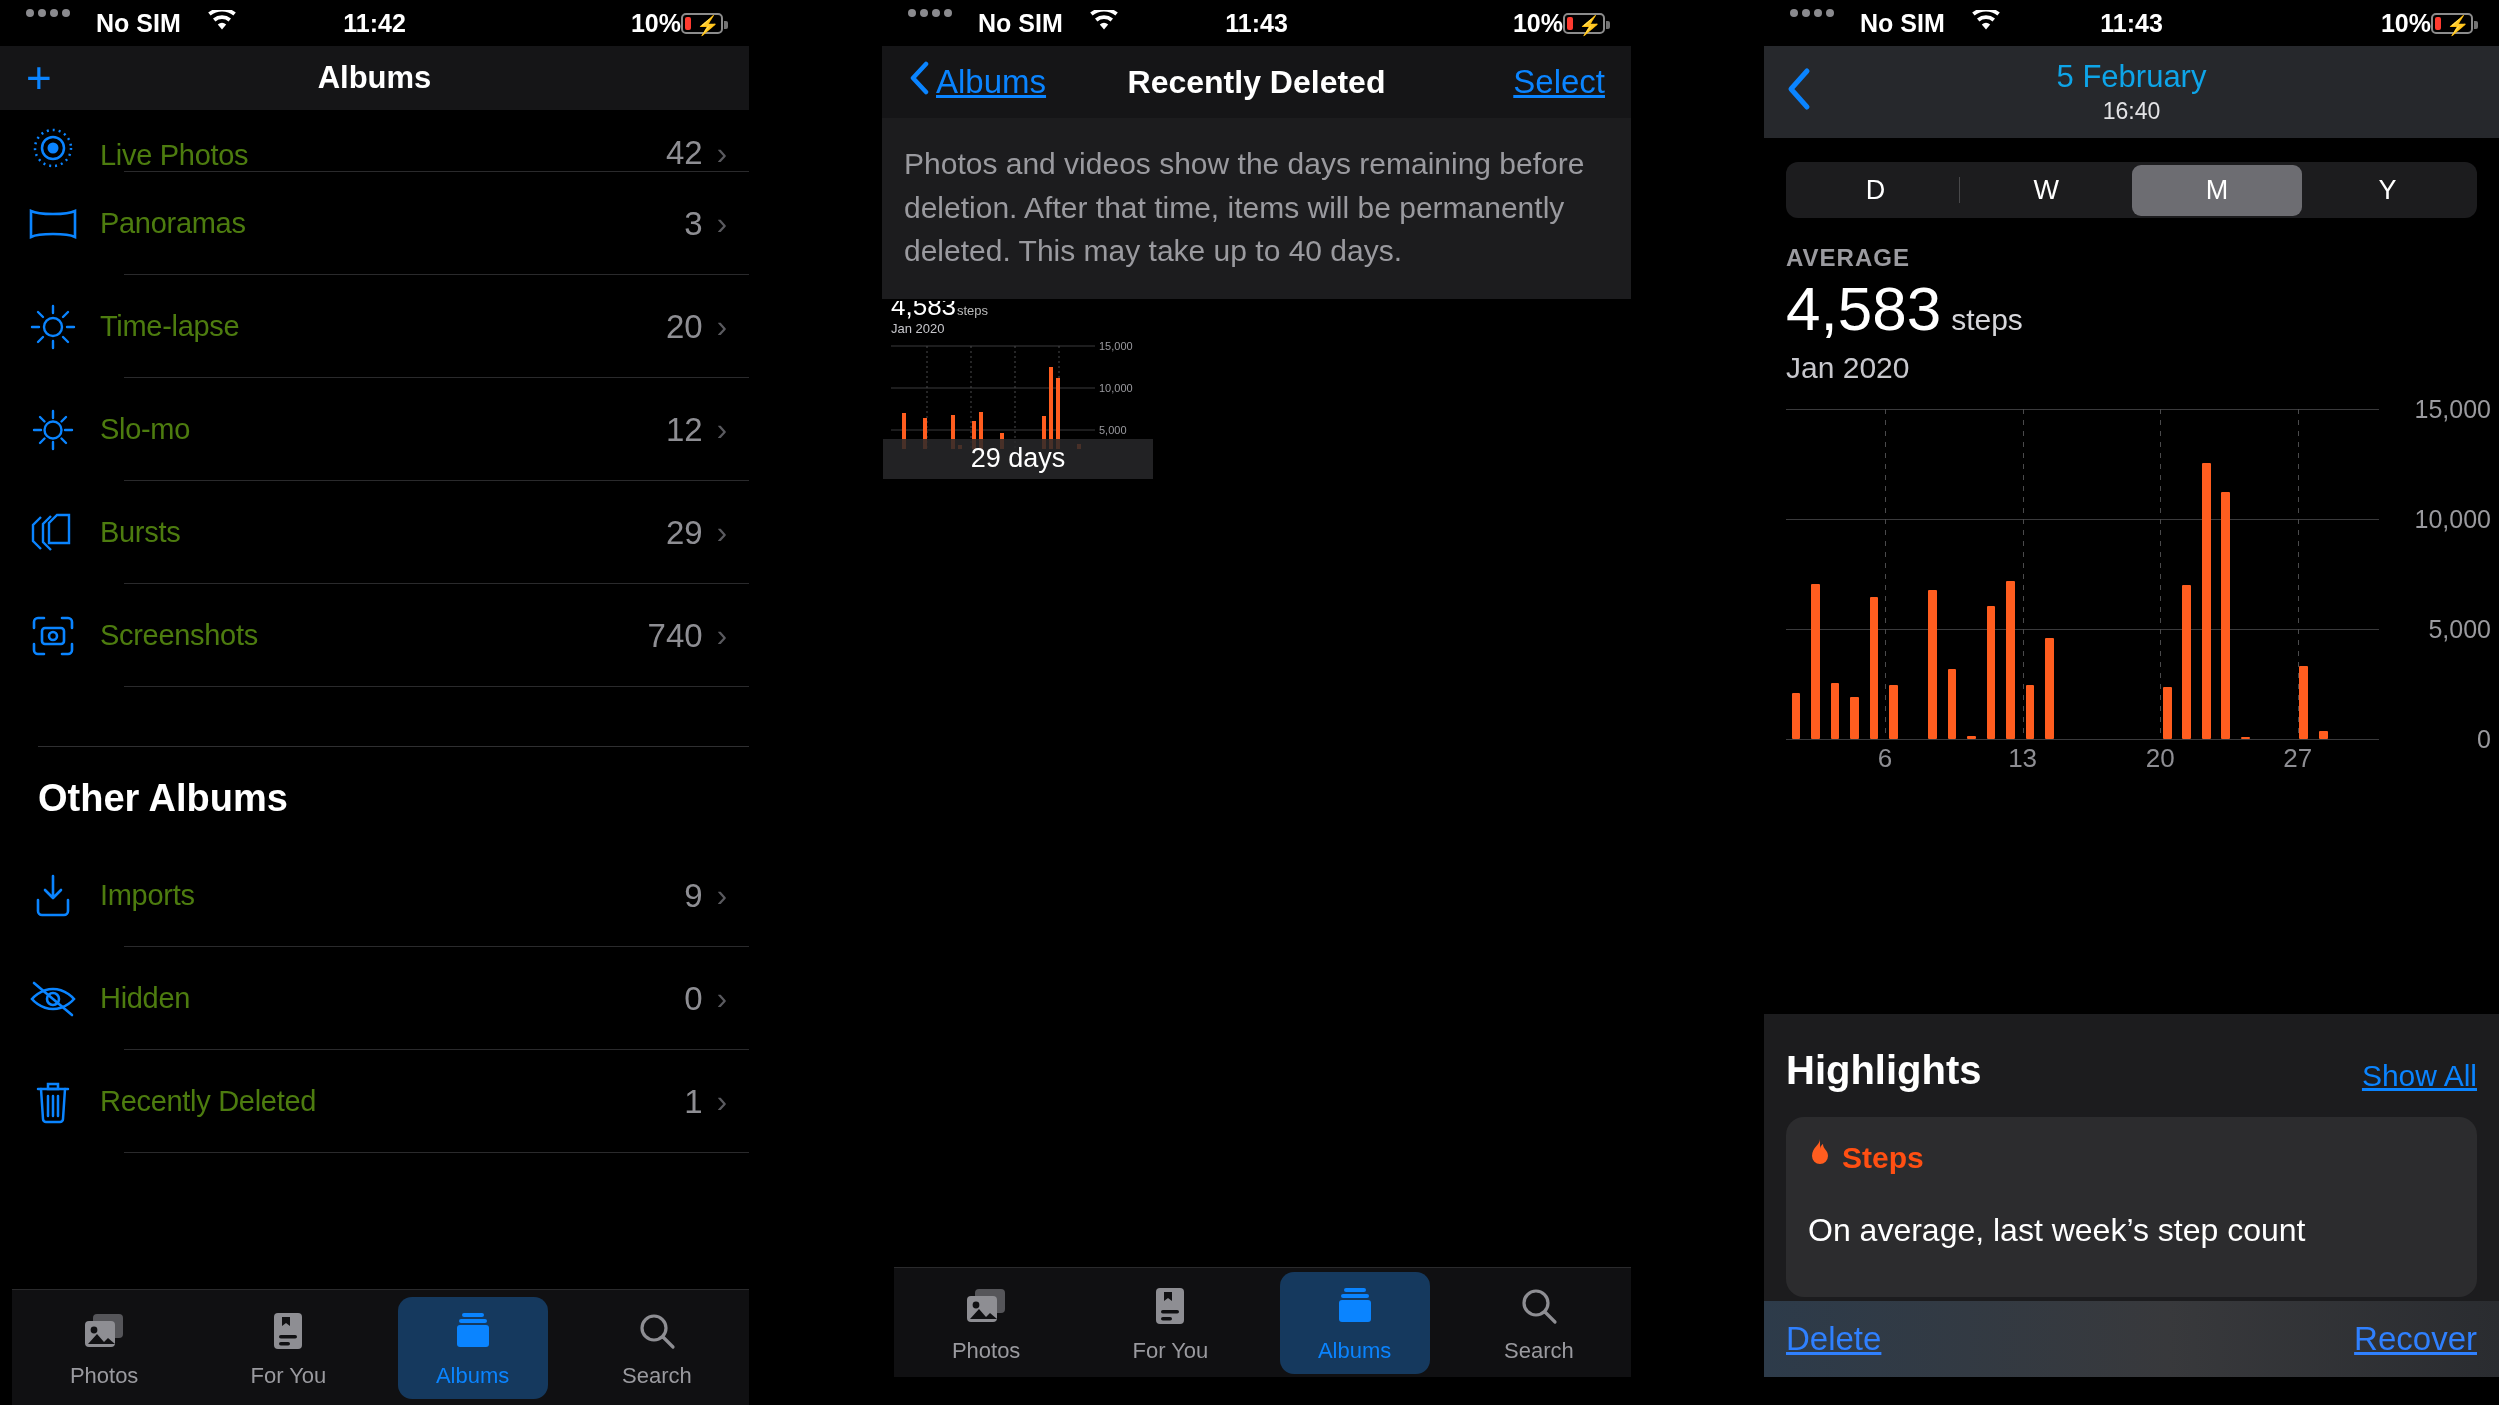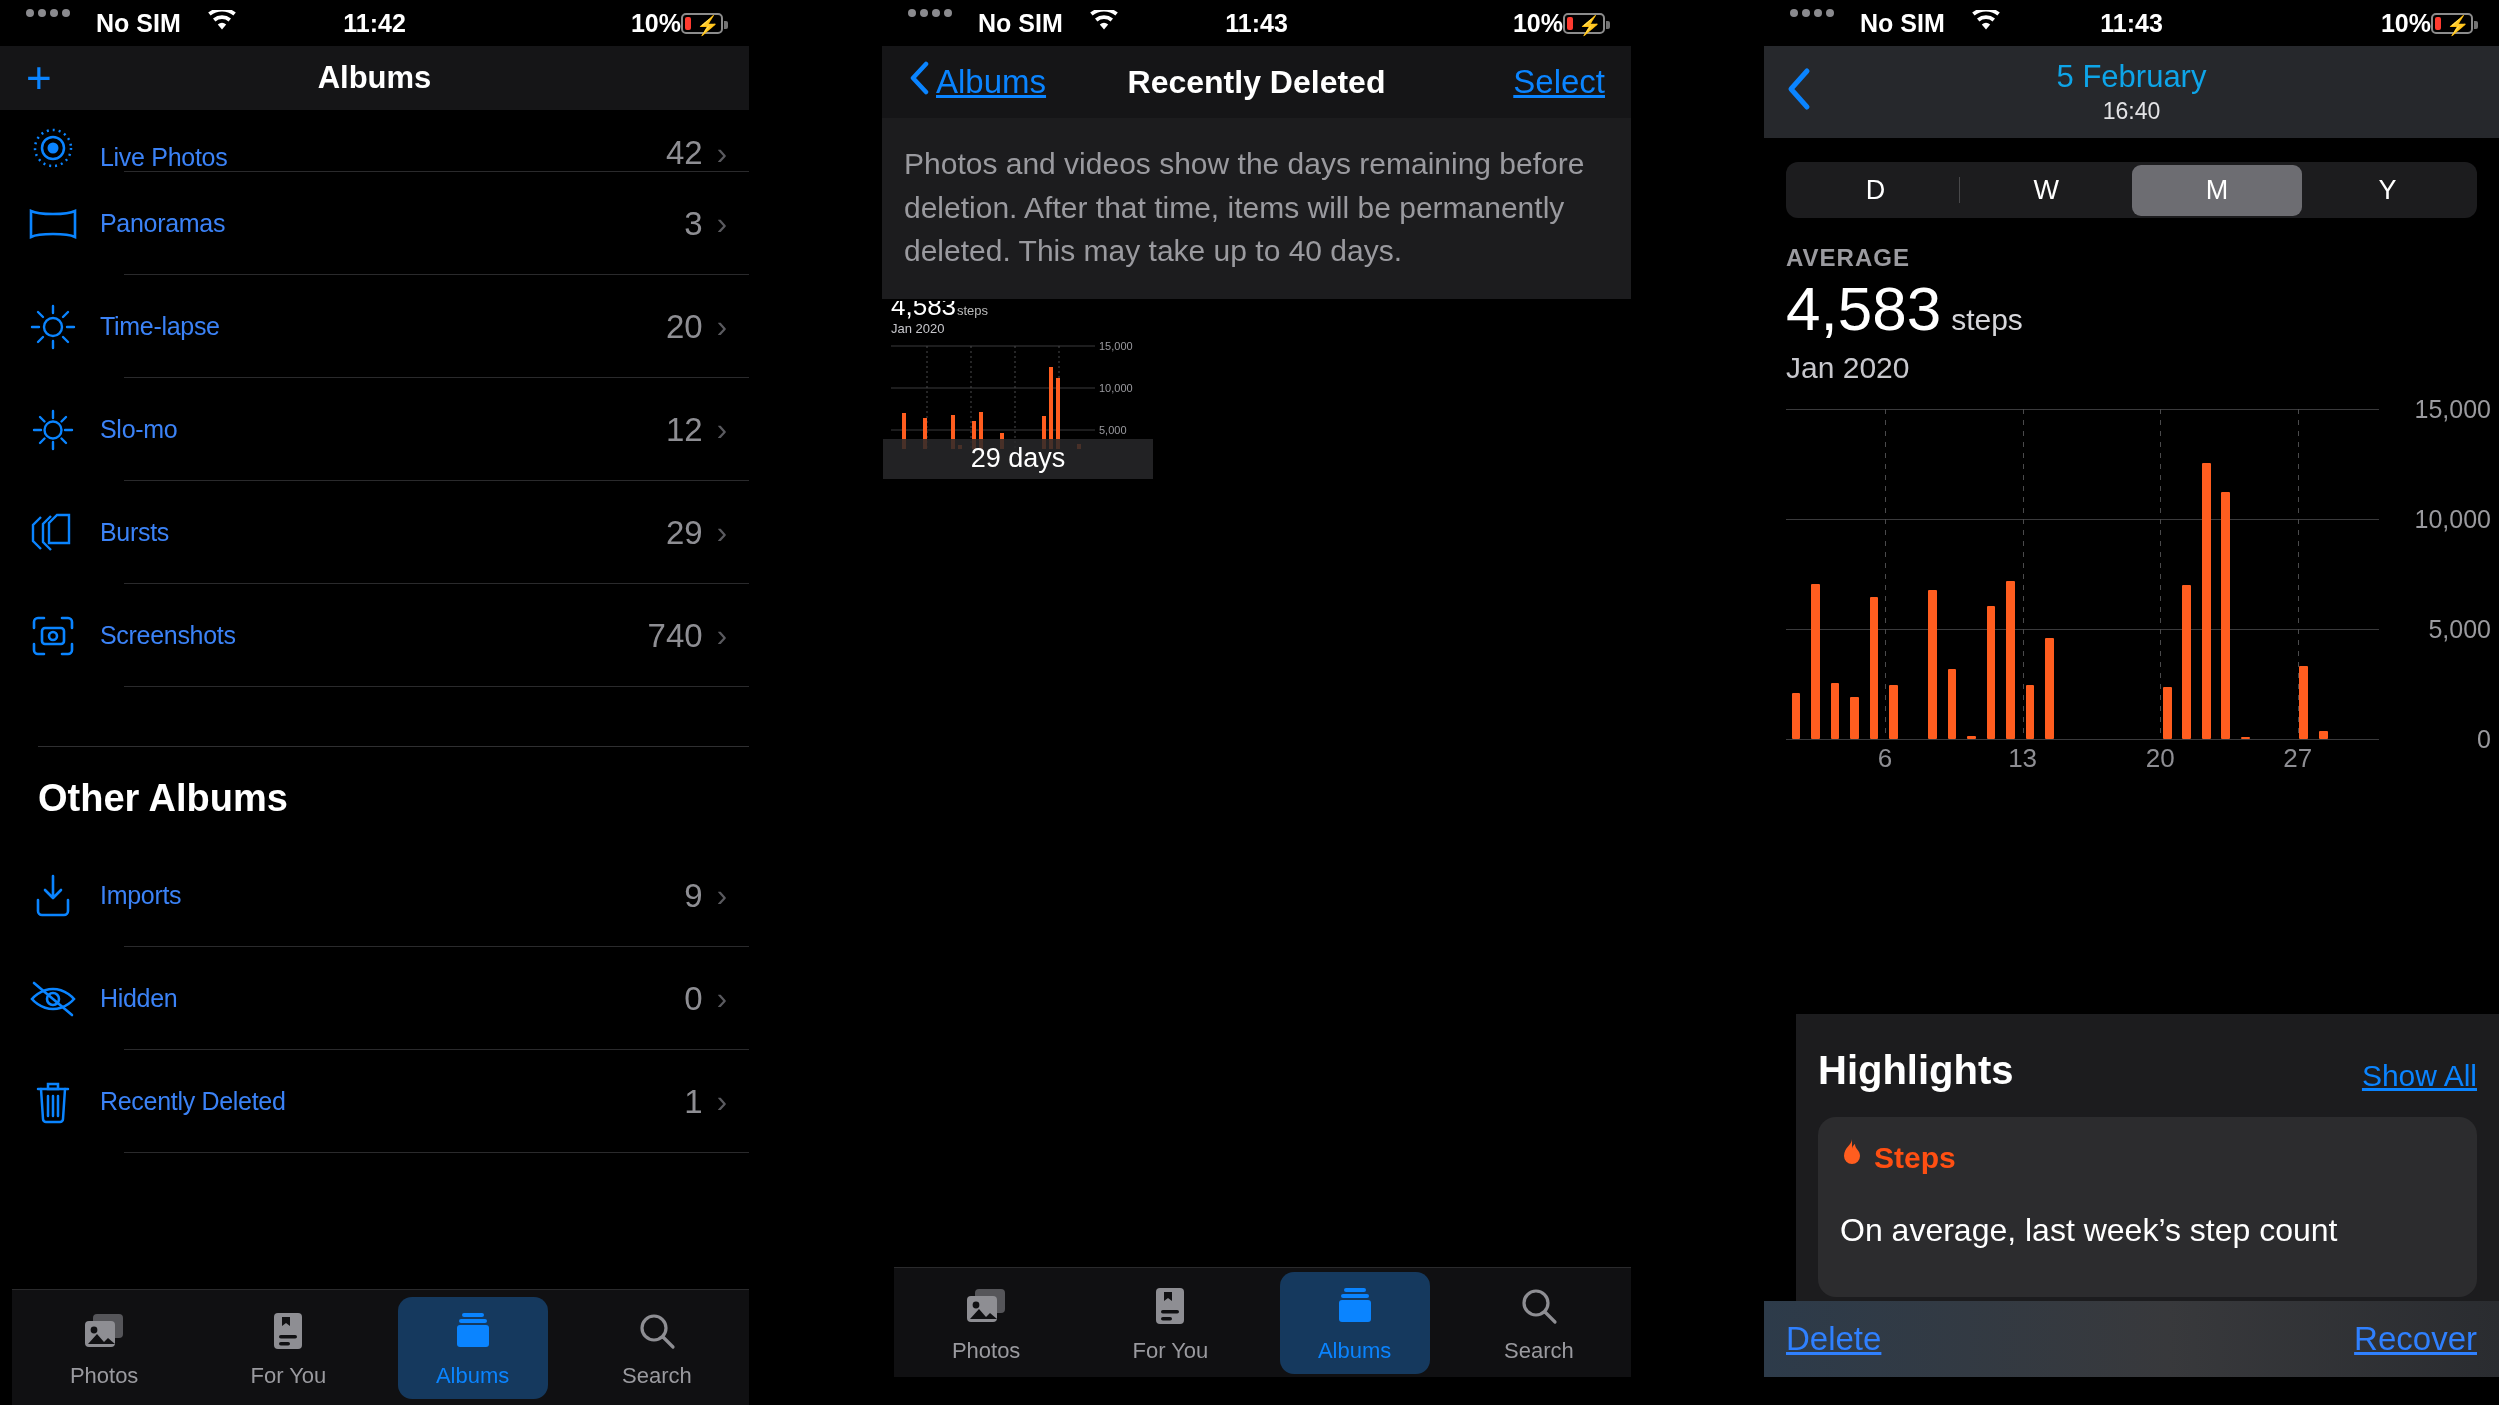--- a/index.html
+++ b/index.html
@@ -50,21 +50,21 @@
   .p1-title {
     position: absolute; left: 0; right: 0; text-align: center;
     font-size: 31px; font-weight: 700; color: #fff;
   }
   .p1-list { position: relative; }
   .row {
     display: flex; align-items: center; height: 103px;
     padding-left: 22px; position: relative;
   }
   .row .ico { width: 62px; flex: 0 0 62px; display: flex; align-items: center; justify-content: center; color: #0a84ff; }
-  .row .lbl { font-size: 25px; color: #3b82f6; flex: 1; padding-left: 16px; letter-spacing: -.3px; }
+  .row .lbl { font-size: 29px; color: #4d7c0f; flex: 1; padding-left: 16px; letter-spacing: -.3px; }
   .row .cnt { font-size: 33px; color: #8e8e93; padding-right: 14px; }
   .row .chev { font-size: 31px; color: #5a5a5f; padding-right: 22px; font-weight: 400; }
   .row .sep {
     position: absolute; left: 124px; right: 0; bottom: 0; height: 1px; background: #2a2a2c;
   }
   .row.clip-top { height: 62px; align-items: flex-end; }
   .section-gap { height: 60px; position: relative; }
   .section-gap .sepfull { position: absolute; left: 38px; right: 0; bottom: 0; height: 1px; background: #2f2f31; }
   .section-hdr { padding: 30px 0 24px 38px; font-size: 38px; font-weight: 700; color: #fff; }
 
@@ -134,21 +134,20 @@
         background: repeating-linear-gradient(to bottom,#4a4a4c 0 5px,transparent 5px 11px); }
   .ylab { position: absolute; right: 0; font-size: 25px; color: #9a9a9f; transform: translateY(-50%); }
   .bars { position: absolute; left: 2px; right: 0; bottom: 0; top: 0; }
   .bar { position: absolute; bottom: 0; background: #ff5d1f; border-radius: 1px; }
   .xaxis { position: relative; margin-left: 22px; margin-right: 120px; height: 40px; }
   .xlab { position: absolute; top: 4px; font-size: 26px; color: #8e8e93; transform: translateX(-50%); }
 
   .highlights {
     position: absolute; left: 0; right: 0; bottom: 0; top: 1014px;
     background: #1c1c1e;
-    margin-left: 32px;
   }
   .hl-head { display: flex; align-items: flex-end; padding: 34px 22px 0 22px; }
   .hl-title { font-size: 40px; font-weight: 700; color: #fff; }
   .hl-showall { margin-left: auto; font-size: 30px; color: #0a84ff; text-decoration: underline; }
   .hl-card { margin: 24px 22px 0 22px; background: #2c2c2e; border-radius: 18px; padding: 22px 22px 0 22px; height: 180px; overflow: hidden; }
   .hl-cat { display: flex; align-items: center; gap: 10px; font-size: 30px; color: #ff4f12; font-weight: 700; }
   .flame { font-size: 30px; color: #ff5d1f; }
   .hl-text { font-size: 32px; color: #fff; margin-top: 34px; font-weight: 500; line-height: 1.3; }
   .actionbar {
     position: absolute; left: 0; right: 0; bottom: 28px; height: 76px;

